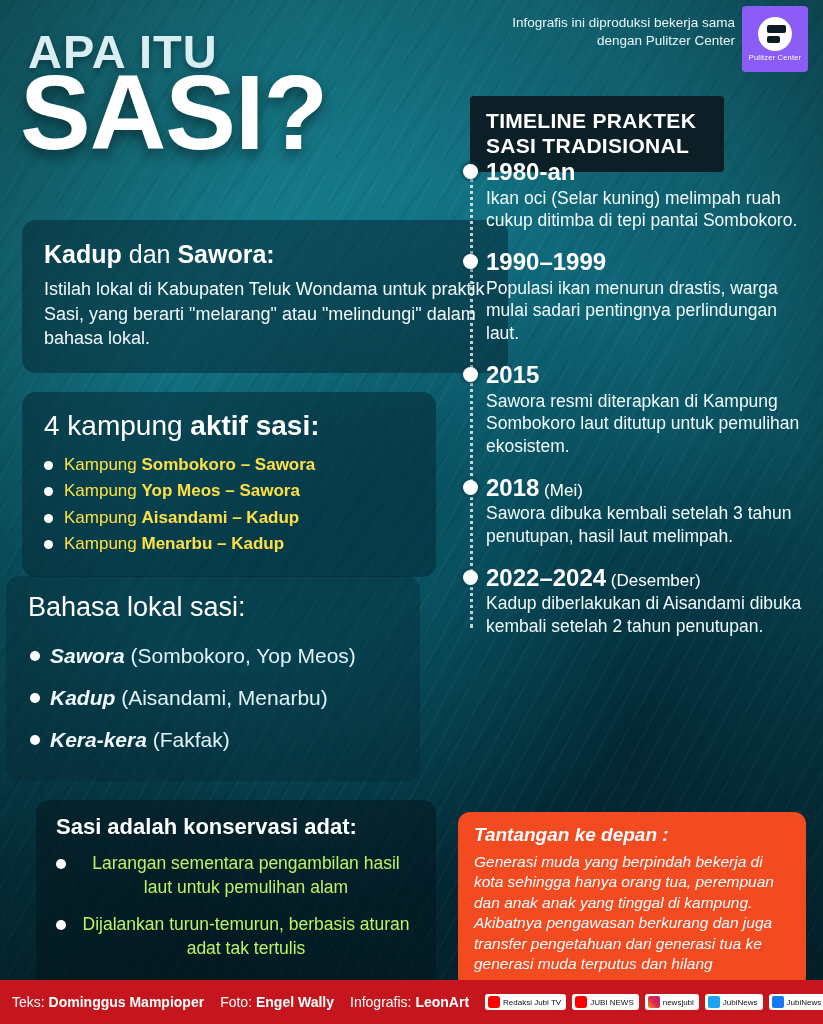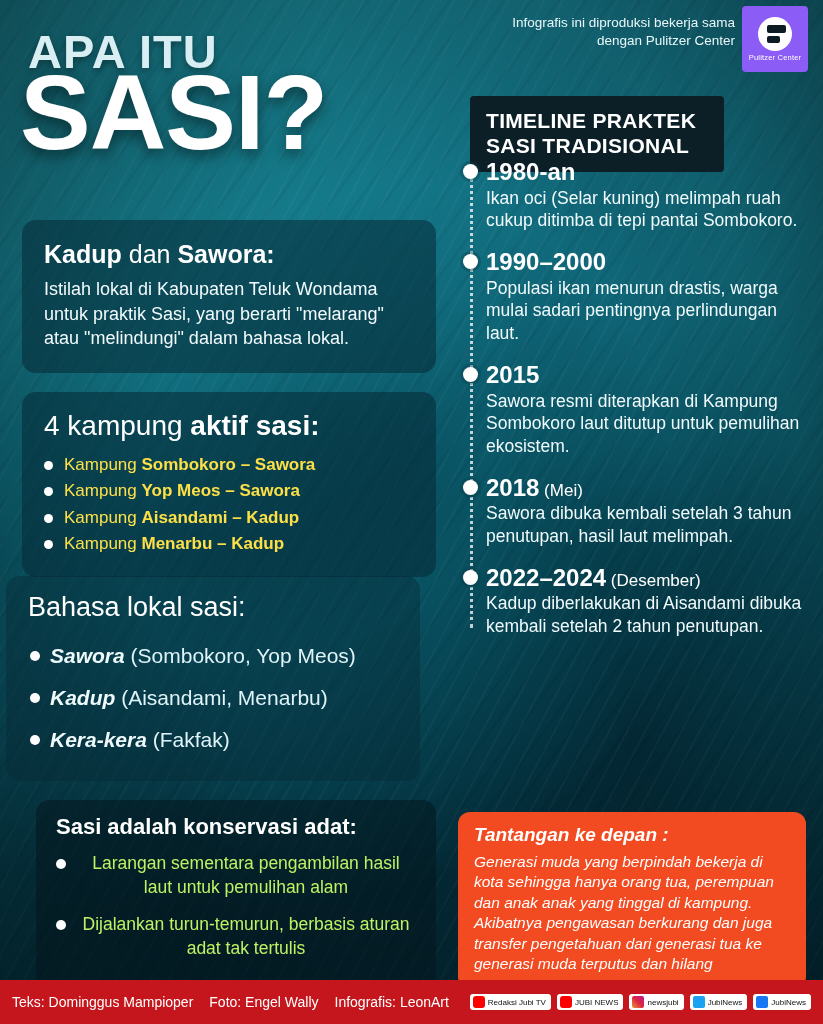--- a/index.html
+++ b/index.html
@@ -69,21 +69,21 @@
     font-size: 106px; font-weight: bold; line-height: .95; letter-spacing: -1px;
     color: #ffffff; text-shadow: 0 6px 14px rgba(0,0,0,.45);
   }
 
   
   .card {
     position: absolute;
     background: rgba(6, 40, 52, 0.55);
     border-radius: 14px;
   }
-  .card.kadup { left: 22px; top: 220px; width: 414px; padding: 20px 22px 22px; }
+  .card.kadup { left: 22px; top: 220px; width: 486px; padding: 20px 22px 22px; }
   .card.kampung { left: 22px; top: 392px; width: 414px; padding: 18px 22px 20px; }
   .card.bahasa { left: 6px; top: 576px; width: 414px; padding: 16px 22px 20px; background: rgba(6,40,52,0.42); }
   .card.konservasi { left: 36px; top: 800px; width: 400px; padding: 14px 20px 18px; background: rgba(4,22,30,0.55); }
 
   .kadup-title { font-size: 25px; line-height: 1.15; margin-bottom: 8px; }
   .kadup-title .lt { font-weight: bold; }
   .kadup-body { font-size: 18px; line-height: 1.38; color: #f2fbfd; }
 
   .kampung-title { font-size: 28px; margin-bottom: 10px; }
   .kampung-title b { font-weight: bold; }
@@ -147,21 +147,21 @@
   .challenge h3 { font-size: 19px; font-style: italic; font-weight: bold; margin-bottom: 6px; }
   .challenge p { font-size: 15.5px; font-style: italic; line-height: 1.32; }
 
   
   .footer {
     position: absolute; left: 0; bottom: 0; width: 823px; height: 44px;
     background: #c4161c; display: flex; align-items: center; padding: 0 12px;
     font-size: 14px;
   }
   .footer .seg { margin-right: 16px; white-space: nowrap; }
-  .footer b { font-weight: normal; }
+  .footer b { font-weight: bold; }
   .footer .infog { color: #ffffff; }
   .socials { display: flex; align-items: center; gap: 6px; margin-left: auto; }
   .social {
     display: flex; align-items: center; gap: 3px;
     background: #ffffff; border-radius: 3px; padding: 2px 5px 2px 3px;
     font-size: 8px; color: #111; white-space: nowrap;
   }
   .social .ic {
     width: 12px; height: 12px; border-radius: 2px; display:inline-block;
     background: #c4161c;
@@ -267,21 +267,21 @@
       <span class="tl-bullet"></span>
       <div class="tl-year">
         <span>1980-an</span><span class="sub"></span>
       </div>
       <div class="tl-text">Ikan oci (Selar kuning) melimpah ruah  cukup ditimba di tepi pantai Sombokoro.</div>
     </div>
 
     <div class="tl-item">
       <span class="tl-bullet"></span>
       <div class="tl-year">
-        <span>1990–2000</span><span class="sub"></span>
+        <span>1990–1999</span><span class="sub"></span>
       </div>
       <div class="tl-text">Populasi ikan menurun drastis, warga mulai sadari pentingnya perlindungan laut.</div>
     </div>
 
     <div class="tl-item">
       <span class="tl-bullet"></span>
       <div class="tl-year">
         <span>2015</span><span class="sub"></span>
       </div>
       <div class="tl-text">Sawora resmi diterapkan di Kampung Sombokoro laut ditutup untuk pemulihan ekosistem.</div>

